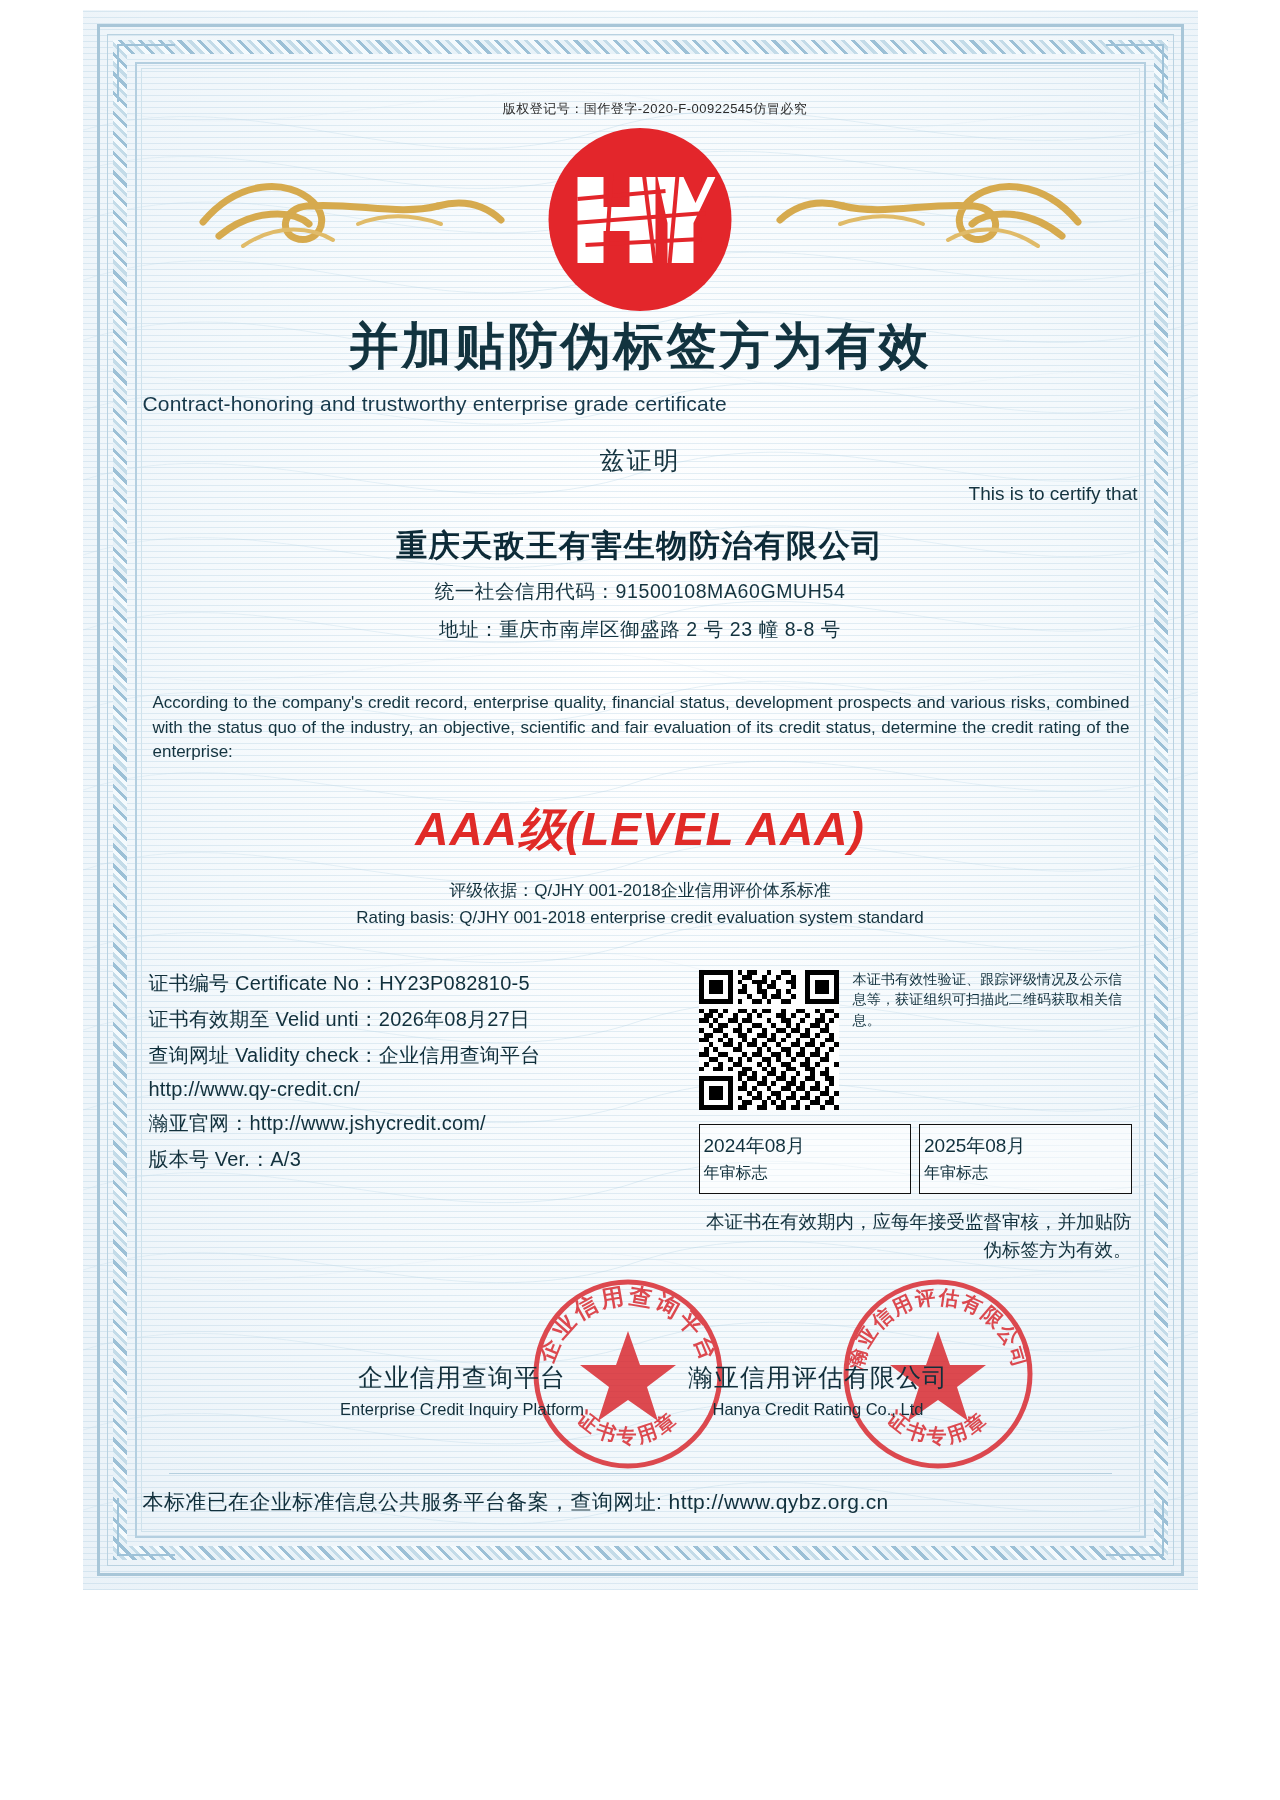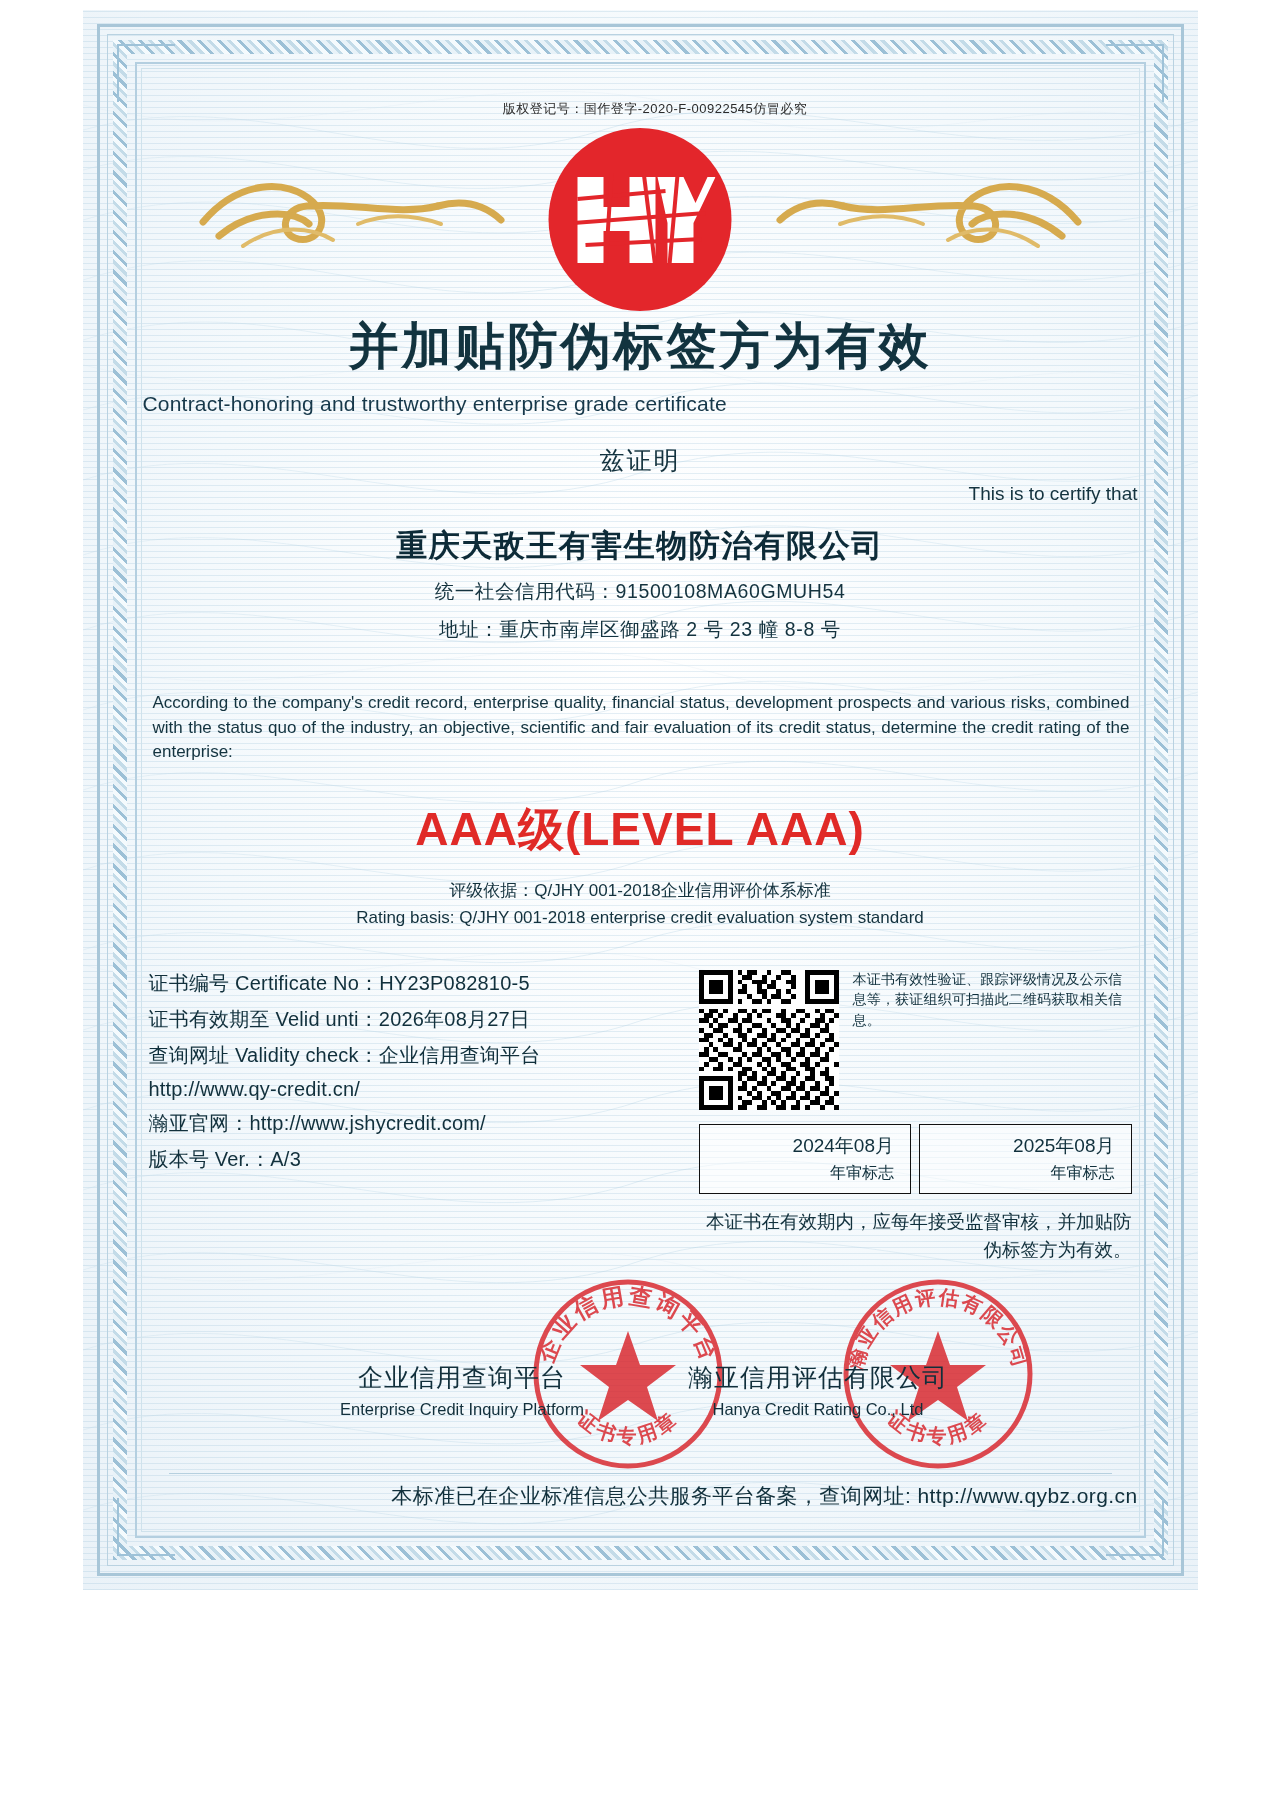--- a/index.html
+++ b/index.html
@@ -190,20 +190,21 @@
     text-align: justify;
   }
 
   .level {
     text-align: center;
     font-size: 46px;
     font-weight: bold;
     color: #e02a27;
     margin-top: 34px;
     letter-spacing: 1px;
+    font-style: italic;
   }
   .basis-cn {
     text-align: center;
     font-size: 17px;
     color: #13323e;
     margin-top: 18px;
   }
   .basis-en {
     text-align: center;
     font-size: 17px;
@@ -250,21 +251,21 @@
   }
   .stamps-row {
     display: flex;
     gap: 8px;
     margin-top: 14px;
   }
   .stamp-box {
     flex: 1;
     border: 1.5px solid #111;
     padding: 8px 16px 9px 4px;
-    text-align: right;
+    text-align: left;
     background: rgba(255,255,255,0.5);
   }
   .stamp-box .l1 { font-size: 19px; color: #10303c; }
   .stamp-box .l2 { font-size: 16px; color: #10303c; margin-top: 4px; }
   .annual-note {
     margin-top: 14px;
     font-size: 18.5px;
     color: #11303c;
     text-align: right;
     line-height: 1.5;
@@ -306,22 +307,22 @@
   }
   .org .en {
     font-size: 16.5px;
     color: #112f3b;
     margin-top: 6px;
   }
 
   .footer-note {
     position: absolute;
     left: 0; right: 0;
-    bottom: 20px;
-    text-align: right;
+    bottom: 14px;
+    text-align: left;
     font-size: 21px;
     color: #11303c;
     letter-spacing: 0.4px;
   }
   .footer-rule {
     position: absolute;
     left: 26px; right: 26px;
     bottom: 56px;
     border-top: 1px solid #b6d0df;
   }

